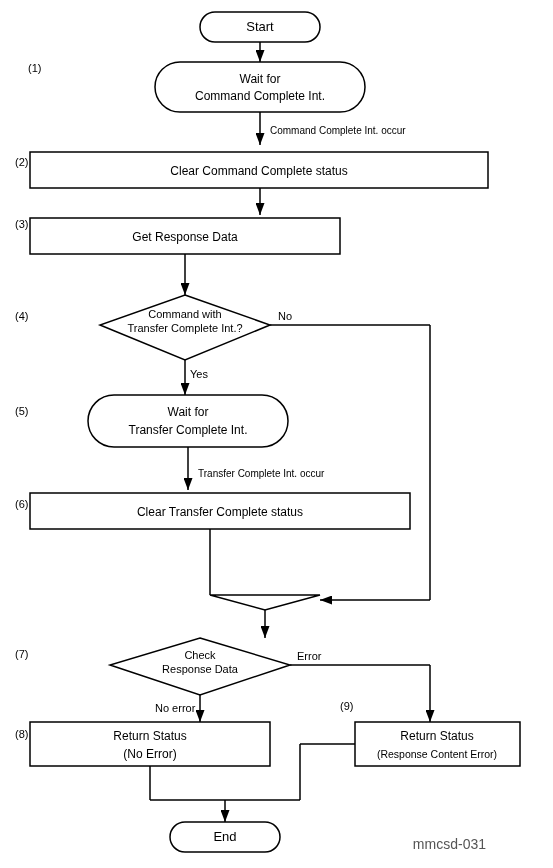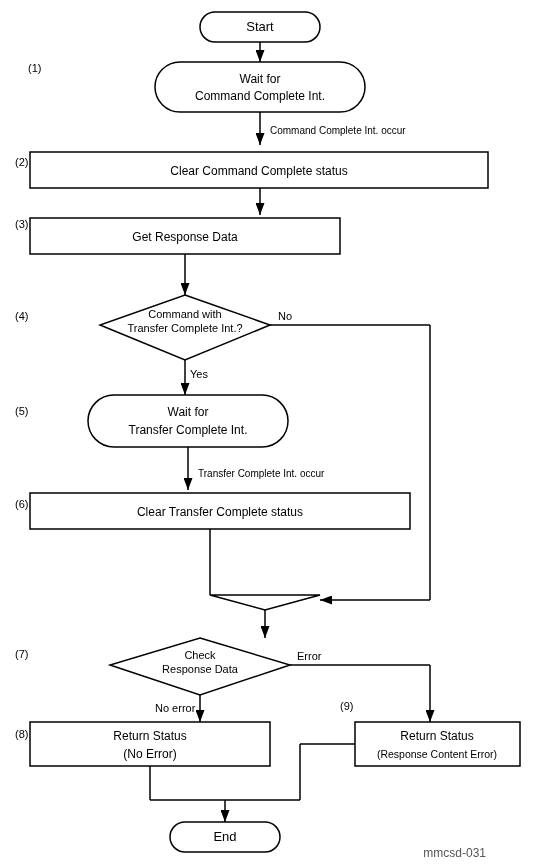--- a/index.html
+++ b/index.html
@@ -20,23 +20,23 @@
     }
     
     .diagram-svg {
       position: absolute;
       top: 0; left: 0;
       width: 553px;
       height: 868px;
     }
     .watermark {
       position: absolute;
-      bottom: 8px;
+      bottom: 16px;
       right: 6px;
-      font-size: 12px;
+      font-size: 14px;
       color: #555;
     }
   </style>
 </head>
 <body>
 
 <div class="diagram-container">
   <svg class="diagram-svg" viewBox="0 0 553 868" xmlns="http://www.w3.org/2000/svg">
 
     <defs>

